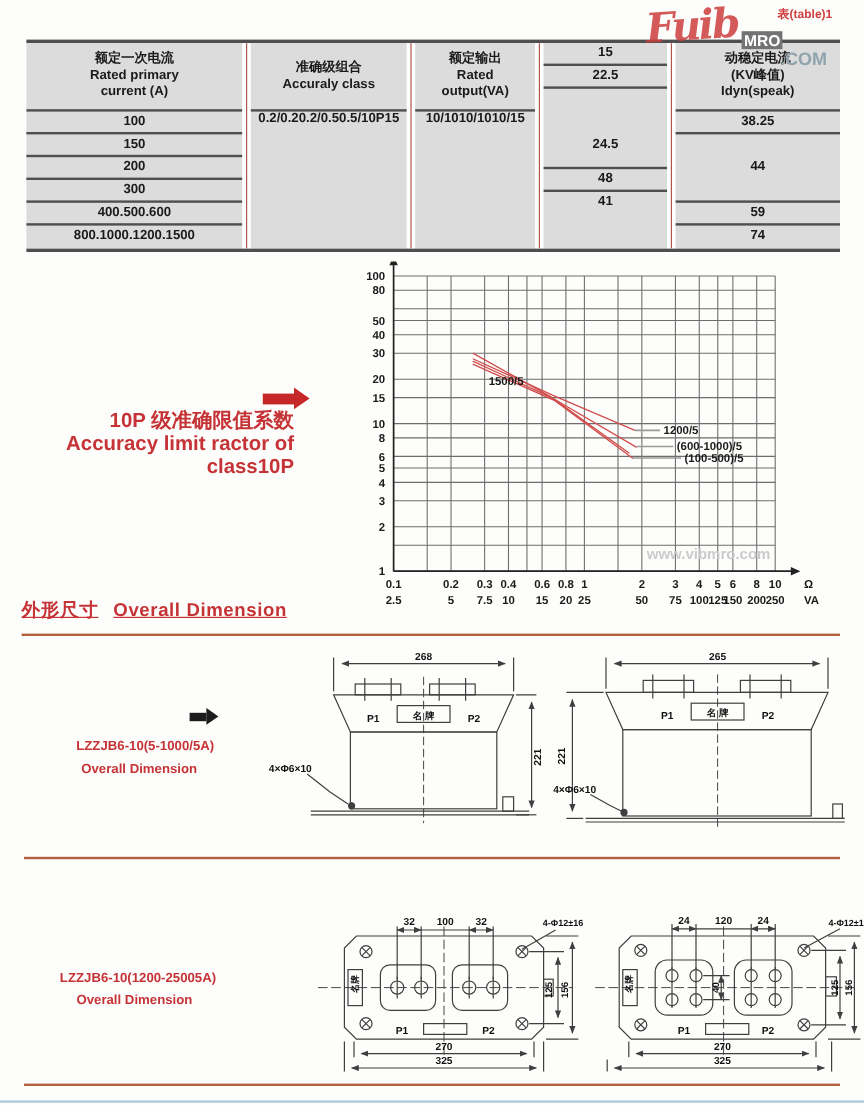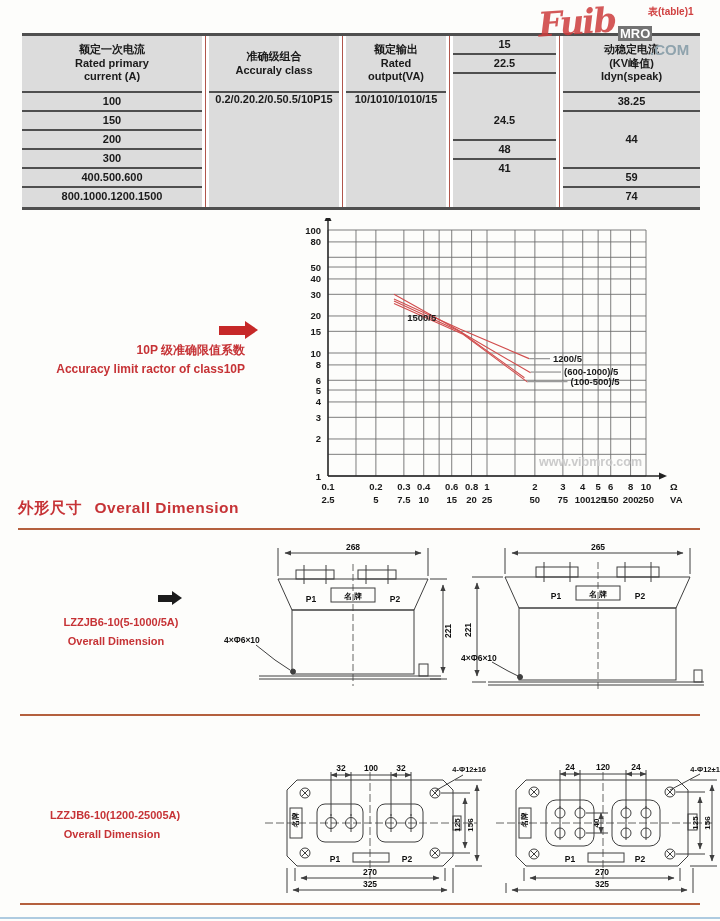--- a/index.html
+++ b/index.html
@@ -50,32 +50,32 @@
   .cell.last { border-bottom:none; }
   .cell.h2 { height:38px; line-height:35px;margin-top:29px; }
   .cell.h3 { height:57px; line-height:54px; }
   .merged {
     height:114px; display:flex; justify-content:center;
     text-align:center; font-size:11px; font-weight:bold; row-gap:9px;
   }
 
   
   .red-txt { color:#c63336; font-weight:bold; }
-  .annot { width:205px; text-align:right; font-size:12px; line-height:19px; }
+  .annot { width:205px; text-align:right; font-size:17px; line-height:19px; }
   .red-arrow { position:relative; width:26px; height:9px; background:#c62828; display:inline-block; }
   .red-arrow::after {
     content:''; position:absolute; left:26px; top:-5px;
     border-left:13px solid #c62828; border-top:9.5px solid transparent; border-bottom:9.5px solid transparent;
   }
   .blk-arrow { position:relative; width:14px; height:7px; background:#1c1c1c; display:inline-block; }
   .blk-arrow::after {
     content:''; position:absolute; left:14px; top:-4px;
     border-left:10px solid #1c1c1c; border-top:7.5px solid transparent; border-bottom:7.5px solid transparent;
   }
-  .sec-head { font-size:15.5px; letter-spacing:.5px; }
+  .sec-head { font-size:15.5px; letter-spacing:.5px;text-decoration:underline; }
   .divider { position:absolute; height:2px; background:#b4603e; }
   .dim-label { font-size:11px; line-height:19px; text-align:center; }
   .edge-line { position:absolute; left:0; top:917px; width:720px; height:2px; background:#aecbe0; }
 
   svg text { font-family:"Liberation Sans", sans-serif; }
 </style>
 </head>
 <body>
 
 <div class="abs" style="left:538px; top:0px; width:180px; height:50px; z-index:5;">

